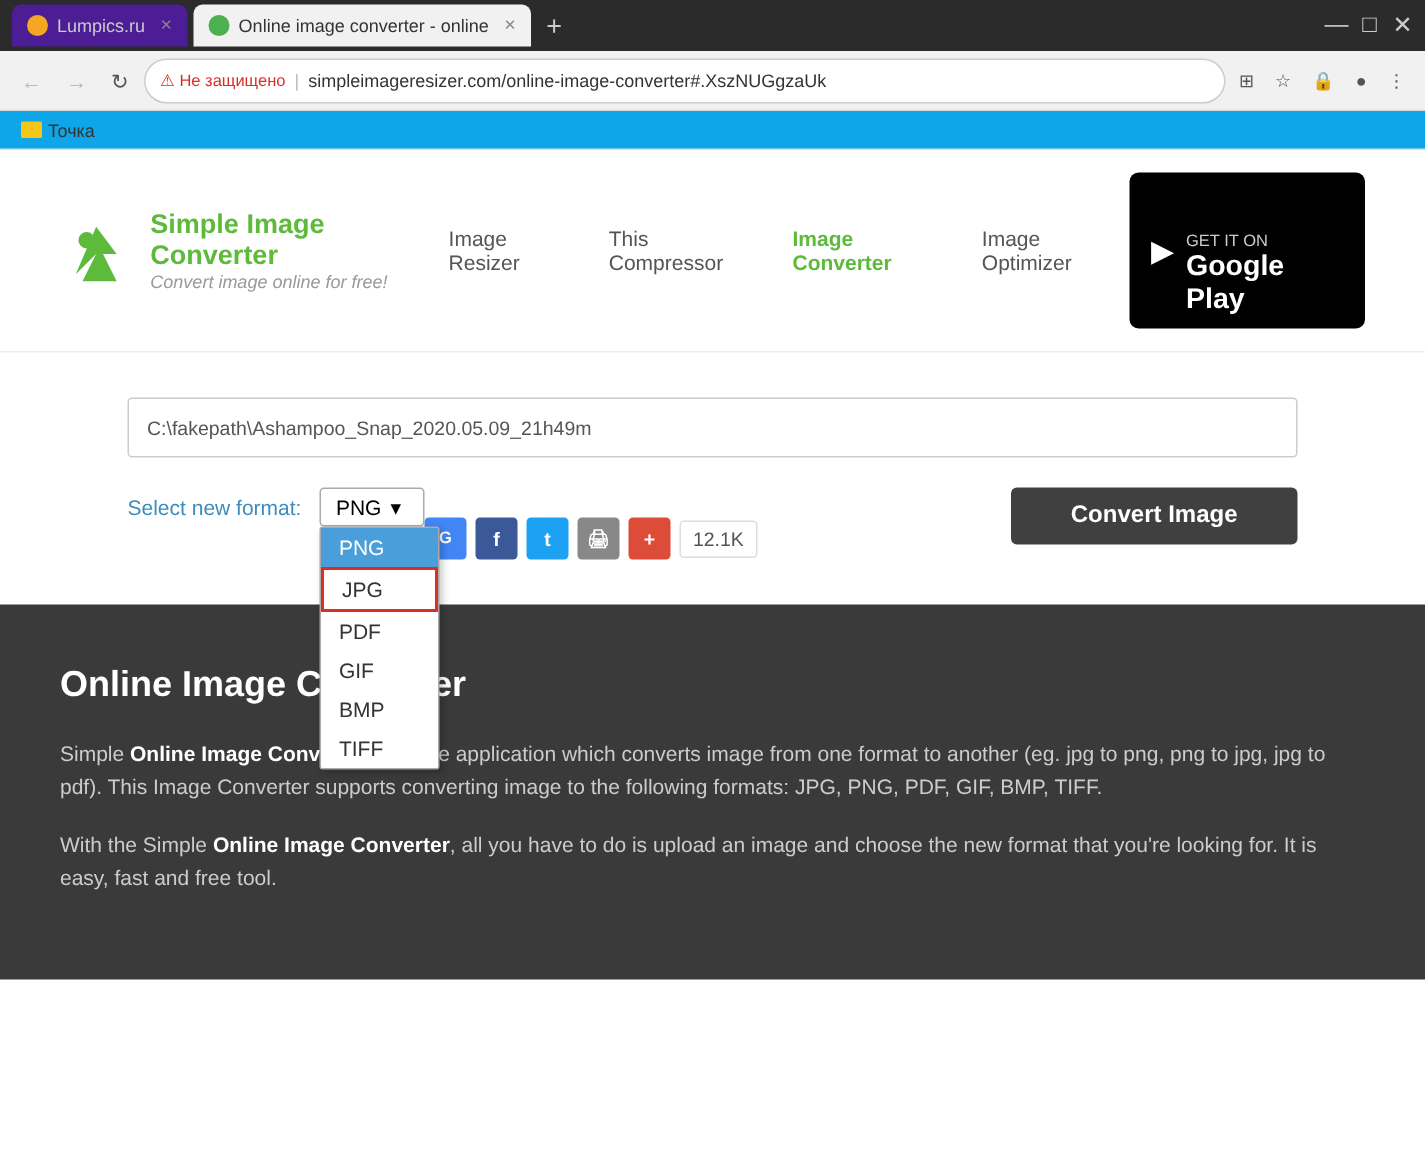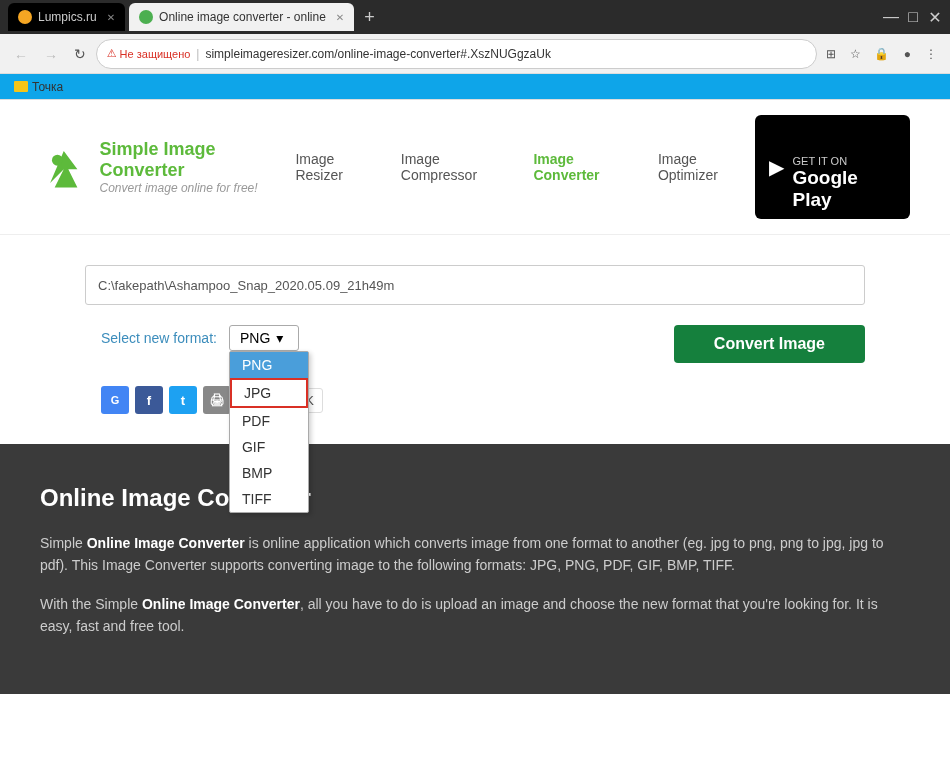--- a/index.html
+++ b/index.html
@@ -2,21 +2,21 @@
 <html><head>
   <meta charset="utf-8">
   <style>
     * { margin: 0; padding: 0; box-sizing: border-box; }
     body { font-family: Arial, sans-serif; background: #2b2b2b; width: 950px; height: 782px; overflow: hidden; }
 
     
     .browser-chrome { background: #3c3c3c; width: 100%; }
     .title-bar { background: #2b2b2b; display: flex; align-items: center; justify-content: space-between; padding: 6px 8px; height: 34px; }
     .title-bar-left { display: flex; align-items: center; gap: 4px; }
-    .tab { display: flex; align-items: center; background: #000000; border-radius: 6px 6px 0 0; padding: 4px 10px; height: 28px; font-size: 12px; color: #ccc; gap: 6px; }
+    .tab { display: flex; align-items: center; background: #4c1d95; border-radius: 6px 6px 0 0; padding: 4px 10px; height: 28px; font-size: 12px; color: #ccc; gap: 6px; }
     .tab.active { background: #f1f1f1; color: #333; }
     .tab-favicon { width: 14px; height: 14px; border-radius: 50%; }
     .tab-favicon.orange { background: #f5a623; }
     .tab-favicon.green { background: #4caf50; }
     .tab-close { font-size: 10px; color: #888; cursor: pointer; margin-left: 4px; }
     .new-tab-btn { background: none; border: none; color: #ccc; font-size: 18px; cursor: pointer; padding: 0 6px; }
     .window-controls { display: flex; gap: 8px; align-items: center; }
     .win-btn { width: 14px; height: 14px; border: none; background: none; color: #ccc; font-size: 16px; cursor: pointer; display: flex; align-items: center; justify-content: center; }
 
     .nav-bar { background: #f1f1f1; display: flex; align-items: center; padding: 4px 8px; gap: 4px; height: 40px; border-bottom: 1px solid #ddd; }
@@ -53,31 +53,31 @@
     
     .tool-area { padding: 30px 40px; max-width: 860px; margin: 0 auto; }
 
     
     .file-row { display: flex; gap: 10px; margin-bottom: 20px; }
     .file-input-display { flex: 1; border: 1px solid #ccc; border-radius: 3px; padding: 8px 12px; font-size: 13px; color: #555; background: white; height: 40px; display: flex; align-items: center; }
     .select-image-btn { background: #3c8dbc; color: white; border: none; border-radius: 4px; padding: 8px 22px; font-size: 15px; font-weight: bold; cursor: pointer; height: 40px; white-space: nowrap; }
 
     
     .format-row { display: flex; align-items: flex-start; justify-content: space-between; gap: 20px; }
-    .format-left { display: flex; flex-direction: column; align-items: flex-start; margin-left: 16px; }
+    .format-left { display: flex; flex-direction: row; align-items: flex-start; }
     .format-selector-row { display: flex; align-items: center; gap: 12px; margin-bottom: 15px; }
     .format-label { font-size: 14px; color: #3c8dbc; }
     .format-dropdown-wrapper { position: relative; }
     .format-select-btn { border: 1px solid #aaa; border-radius: 3px; padding: 4px 10px; font-size: 14px; background: white; cursor: pointer; display: flex; align-items: center; gap: 6px; min-width: 70px; }
     .format-dropdown { position: absolute; top: 100%; left: 0; background: white; border: 1px solid #aaa; border-radius: 2px; z-index: 100; min-width: 80px; box-shadow: 2px 2px 5px rgba(0,0,0,0.2); }
     .format-option { padding: 5px 12px; font-size: 14px; cursor: pointer; color: #333; }
     .format-option.highlighted { background: #4a9eda; color: white; }
     .format-option.selected-outline { border: 2px solid #d93025; }
 
-    .convert-btn { background: #15803d; color: white; border: none; border-radius: 4px; padding: 10px 40px; font-size: 16px; font-weight: bold; cursor: pointer; }
+    .convert-btn { background: #404040; color: white; border: none; border-radius: 4px; padding: 10px 40px; font-size: 16px; font-weight: bold; cursor: pointer; }
 
     
     .social-row { display: flex; align-items: center; gap: 6px; margin-top: 20px; }
     .social-btn { width: 28px; height: 28px; border-radius: 3px; border: none; cursor: pointer; color: white; font-weight: bold; font-size: 13px; display: flex; align-items: center; justify-content: center; }
     .social-google { background: #4285f4; font-size: 11px; }
     .social-facebook { background: #3b5998; }
     .social-twitter { background: #1da1f2; }
     .social-print { background: #888; font-size: 12px; }
     .social-plus { background: #dd4b39; }
     .social-count { font-size: 13px; color: #555; border: 1px solid #ddd; padding: 4px 8px; border-radius: 3px; }
@@ -159,21 +159,21 @@
         <path d="M10 45 L25 10 L40 30 L30 30 L40 50 L15 50 L25 30 Z" fill="#5dba3b"></path>
         <circle cx="18" cy="20" r="6" fill="#5dba3b"></circle>
       </svg>
       <div class="logo-text-section">
         <span class="logo-title">Simple Image Converter</span>
         <span class="logo-subtitle">Convert image online for free!</span>
       </div>
     </div>
     <div class="nav-links">
       <a class="nav-link">Image Resizer</a>
-      <a class="nav-link">Image Compressor</a>
+      <a class="nav-link">This Compressor</a>
       <a class="nav-link active">Image Converter</a>
       <a class="nav-link">Image Optimizer</a>
     </div>
     <div class="google-play-btn">
       <span class="play-logo">▶</span>
       <div>
         <div class="btn-text-sm">GET IT ON</div>
         <div class="btn-text-lg">Google Play</div>
       </div>
     </div>

